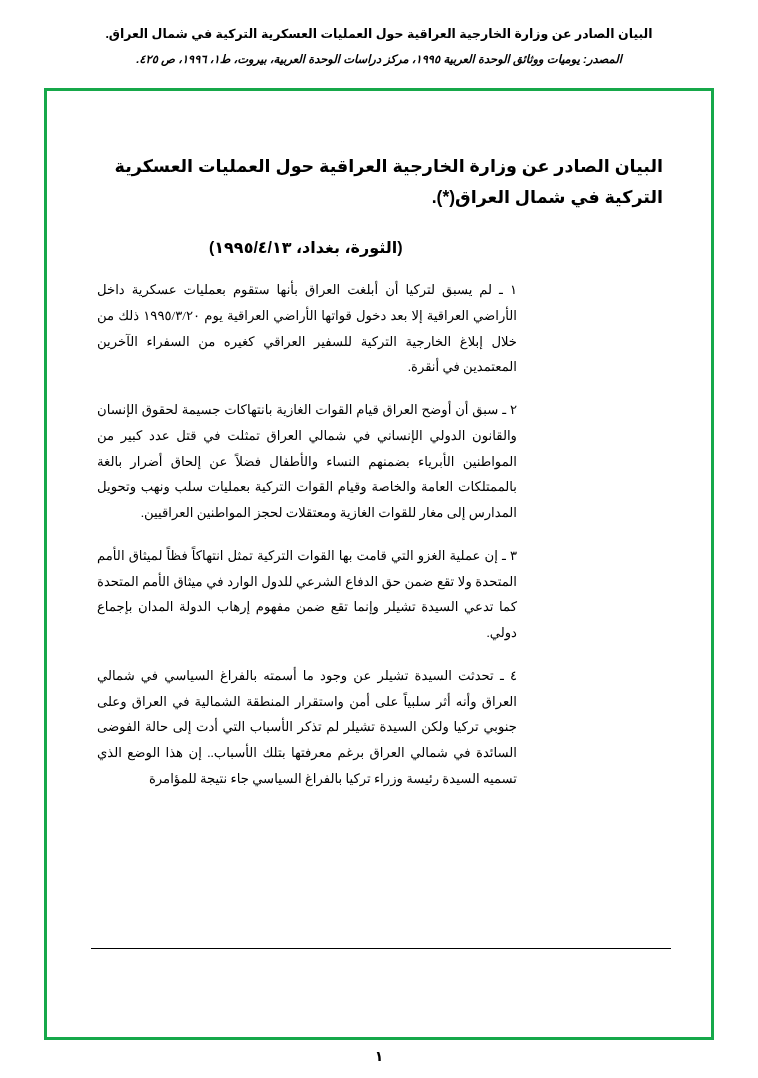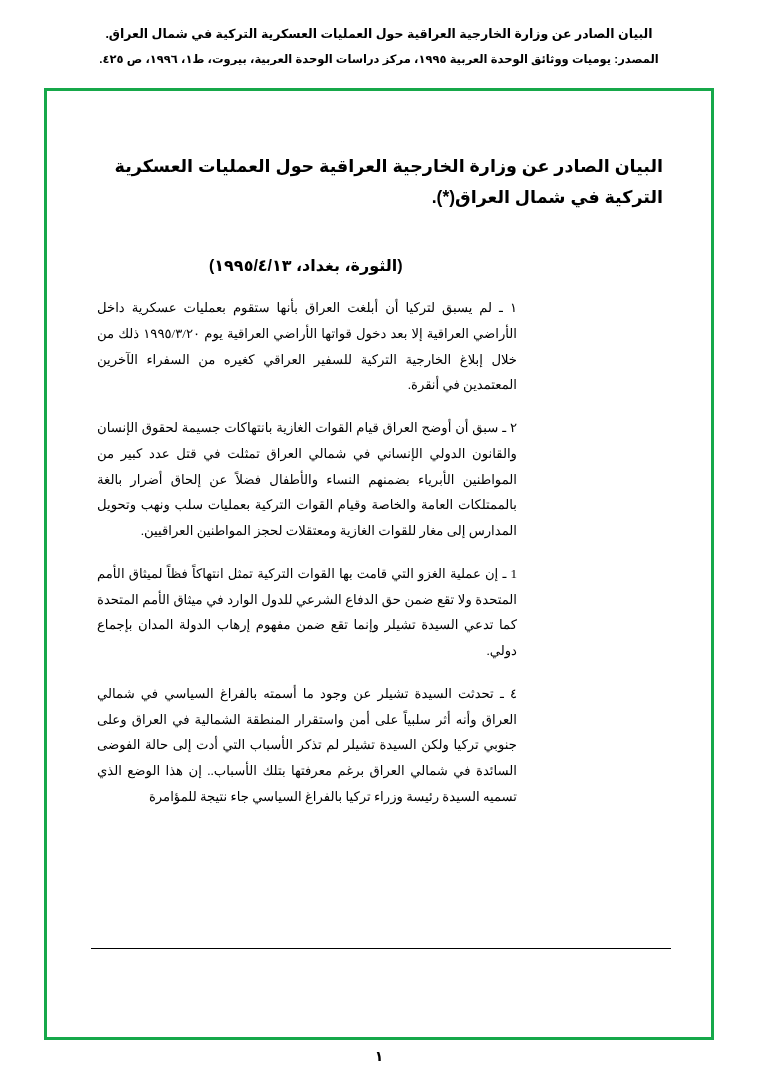--- a/index.html
+++ b/index.html
@@ -35,20 +35,21 @@
     letter-spacing: 0px;
     line-height: 1.4;
     color: #000;
   }
   .header-source {
     font-family: "Liberation Sans", "DejaVu Sans", sans-serif;
     font-weight: bold;
     font-size: 11.5px;
     margin-top: 8px;
     color: #000;
+    font-style: italic;
   }
 
   
   .frame {
     position: absolute;
     top: 88px;
     left: 44px;
     width: 670px;
     height: 952px;
     border: 3px solid #16a84a;
@@ -72,21 +73,21 @@
     margin: 22px 0 0 0;
     padding-right: 4px;
   }
 
   
   .byline {
     font-family: "Liberation Sans", "DejaVu Sans", sans-serif;
     font-weight: bold;
     font-size: 16px;
     text-align: left;
-    margin-top: 44px;
+    margin-top: 26px;
     padding-left: 118px;
     direction: rtl;
   }
 
   
   .body {
     margin-top: 20px;
     padding-right: 150px;
     padding-left: 6px;
   }
@@ -146,21 +147,21 @@
   <div class="frame" style="border-color: rgb(22, 168, 74);">
     <div class="frame-inner">
 
       <div class="doc-title">البيان الصادر عن وزارة الخارجية العراقية حول العمليات العسكرية التركية في شمال العراق(*).</div>
 
       <div class="byline">(الثورة، بغداد، ١٩٩٥/٤/١٣)</div>
 
       <div class="body">
         <p class="para">١ ـ لم يسبق لتركيا أن أبلغت العراق بأنها ستقوم بعمليات عسكرية داخل الأراضي العراقية إلا بعد دخول قواتها الأراضي العراقية يوم ١٩٩٥/٣/٢٠ ذلك من خلال إبلاغ الخارجية التركية للسفير العراقي كغيره من السفراء الآخرين المعتمدين في أنقرة.</p>
         <p class="para">٢ ـ سبق أن أوضح العراق قيام القوات الغازية بانتهاكات جسيمة لحقوق الإنسان والقانون الدولي الإنساني في شمالي العراق تمثلت في قتل عدد كبير من المواطنين الأبرياء بضمنهم النساء والأطفال فضلاً عن إلحاق أضرار بالغة بالممتلكات العامة والخاصة وقيام القوات التركية بعمليات سلب ونهب وتحويل المدارس إلى مغار للقوات الغازية ومعتقلات لحجز المواطنين العراقيين.</p>
-        <p class="para">1 ـ إن عملية الغزو التي قامت بها القوات التركية تمثل انتهاكاً فظاً لميثاق الأمم المتحدة ولا تقع ضمن حق الدفاع الشرعي للدول الوارد في ميثاق الأمم المتحدة كما تدعي السيدة تشيلر وإنما تقع ضمن مفهوم إرهاب الدولة المدان بإجماع دولي.</p>
+        <p class="para">٣ ـ إن عملية الغزو التي قامت بها القوات التركية تمثل انتهاكاً فظاً لميثاق الأمم المتحدة ولا تقع ضمن حق الدفاع الشرعي للدول الوارد في ميثاق الأمم المتحدة كما تدعي السيدة تشيلر وإنما تقع ضمن مفهوم إرهاب الدولة المدان بإجماع دولي.</p>
         <p class="para">٤ ـ تحدثت السيدة تشيلر عن وجود ما أسمته بالفراغ السياسي في شمالي العراق وأنه أثر سلبياً على أمن واستقرار المنطقة الشمالية في العراق وعلى جنوبي تركيا ولكن السيدة تشيلر لم تذكر الأسباب التي أدت إلى حالة الفوضى السائدة في شمالي العراق برغم معرفتها بتلك الأسباب.. إن هذا الوضع الذي تسميه السيدة رئيسة وزراء تركيا بالفراغ السياسي جاء نتيجة للمؤامرة</p>
       </div>
 
       <div class="footnote-rule"></div>
 
     </div>
   </div>
 
   <div class="page-number">١</div>
 

